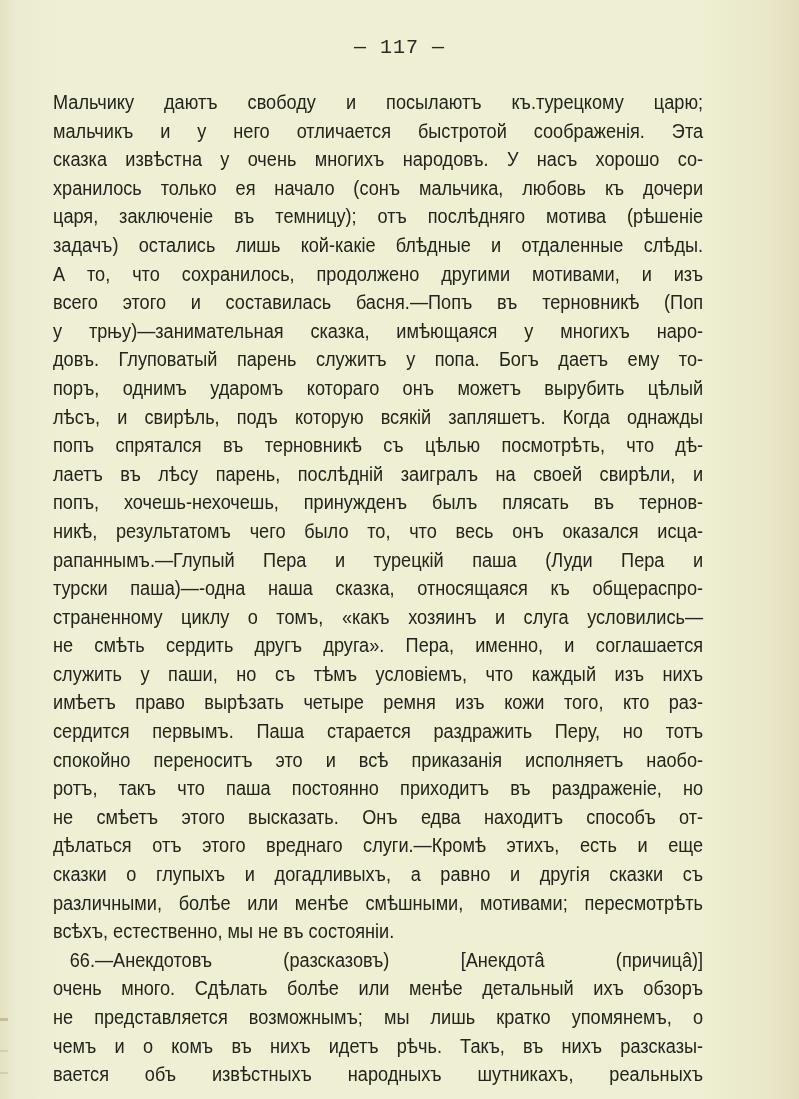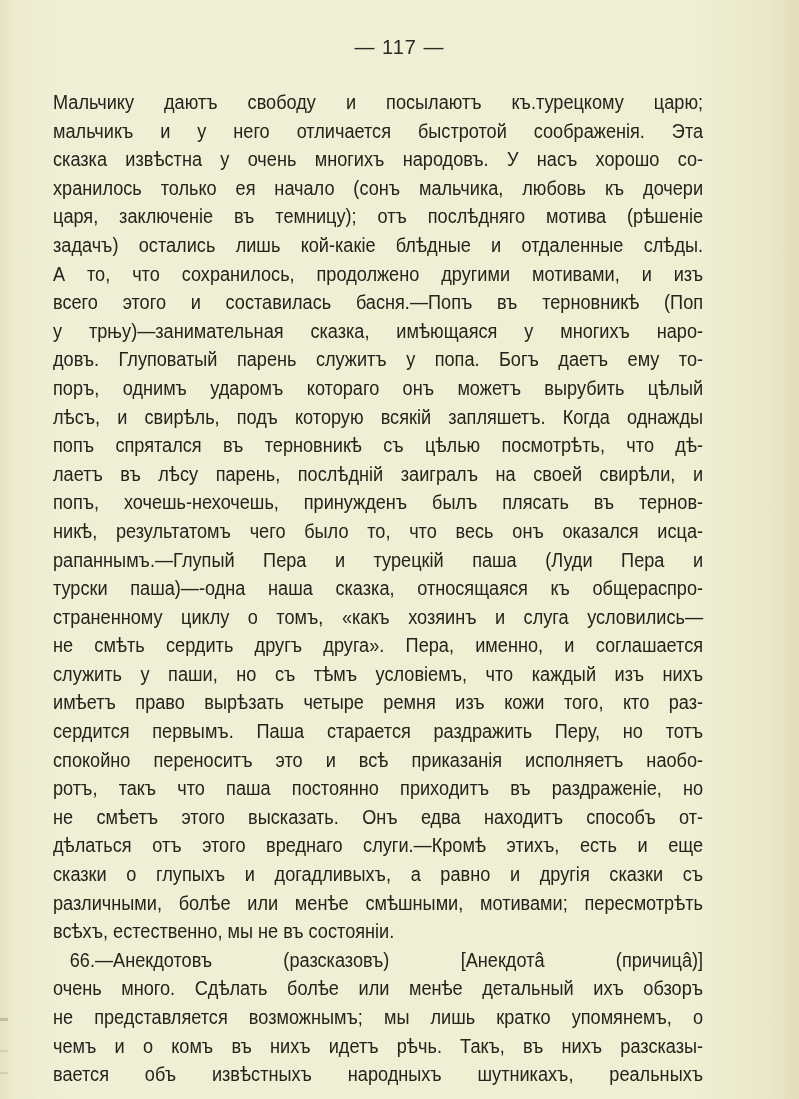--- a/index.html
+++ b/index.html
@@ -26,21 +26,21 @@
       width: 8px;
       background: #a79f7f;
       opacity: 0.55;
     }
     .page-number {
       position: absolute;
       top: 36px;
       left: 0;
       width: 799px;
       text-align: center;
-      font-family: Liberation Sans, sans-serif;
+      font-family: Liberation Mono, monospace;
       font-size: 20px;
       color: #2a2a22;
       letter-spacing: 1px;
     }
     .text-block {
       position: absolute;
       left: 53px;
       top: 88px;
       width: 650px;
       font-family: "Liberation Sans", sans-serif;

